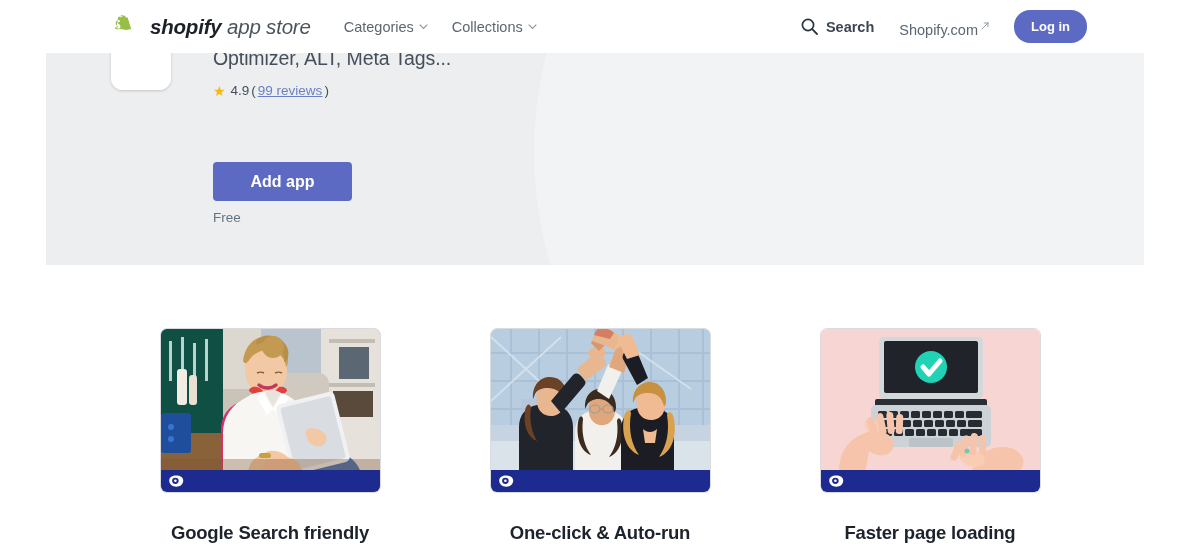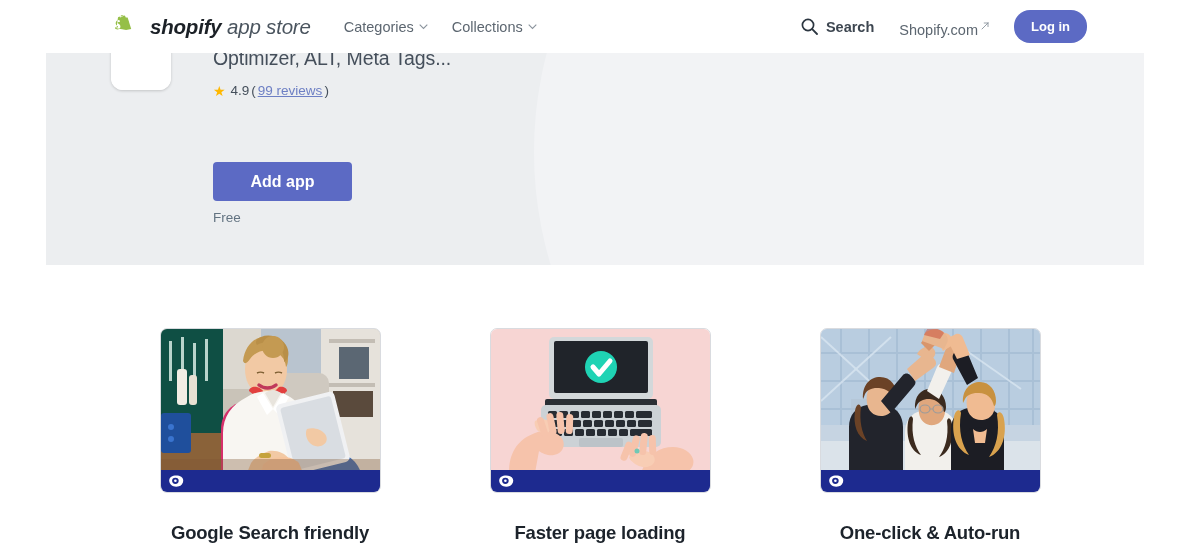--- a/index.html
+++ b/index.html
@@ -400,20 +400,98 @@
           <svg width="15" height="13" viewBox="0 0 15 13">
             <path d="M14.2 5.6c0 3.4-3.1 6.2-7 6.2S.2 9 .2 5.6 3.3.5 7.2.5s7 1.7 7 5.1z" fill="#ffffff"></path>
             <ellipse cx="6.4" cy="5.8" rx="3.3" ry="3.1" fill="#1d2a8f"></ellipse>
             <circle cx="6.4" cy="5.8" r="1.3" fill="#ffffff"></circle>
             <path d="M10.6 10.2c1.4-.9 2.3-2.2 2.3-3.6" stroke="#ffffff" stroke-width="1.4" fill="none" stroke-linecap="round"></path>
           </svg>
         </span>
       </div>
     </div>
     <div class="feature-caption">Google Search friendly</div>
+  </div>
+
+  <div class="feature-col">
+    <div class="feature-card">
+      <div class="card-photo">
+        <svg width="221" height="144" viewBox="0 0 221 144" preserveAspectRatio="xMidYMid slice">
+          <rect width="221" height="144" fill="#cfdae6"></rect>
+          <rect x="0" y="0" width="221" height="112" fill="#b9cde0"></rect>
+          <g stroke="#a9c0d6" stroke-width="2" fill="none">
+            <line x1="20" y1="0" x2="20" y2="112"></line>
+              <line x1="48" y1="0" x2="48" y2="112"></line>
+            <line x1="76" y1="0" x2="76" y2="112"></line>
+              <line x1="104" y1="0" x2="104" y2="112"></line>
+            <line x1="132" y1="0" x2="132" y2="112"></line>
+              <line x1="160" y1="0" x2="160" y2="112"></line>
+            <line x1="188" y1="0" x2="188" y2="112"></line>
+              <line x1="212" y1="0" x2="212" y2="112"></line>
+            <line x1="0" y1="24" x2="221" y2="24"></line>
+              <line x1="0" y1="52" x2="221" y2="52"></line>
+            <line x1="0" y1="80" x2="221" y2="80"></line>
+          </g>
+          <g stroke="#dbe7f2" stroke-width="2" fill="none" opacity="0.75">
+            <line x1="0" y1="8" x2="70" y2="72"></line>
+              <line x1="70" y1="8" x2="0" y2="72"></line>
+            <line x1="120" y1="4" x2="200" y2="60"></line>
+          </g>
+          <rect x="0" y="96" width="221" height="20" fill="#c6d4e2"></rect>
+          <rect x="0" y="112" width="221" height="32" fill="#dbe3ea"></rect>
+          <rect x="30" y="70" width="22" height="46" fill="#b3c3d2" opacity="0.6"></rect>
+
+          <path d="M28 144V98c0-12 7-20 18-22l10-2 12 3c9 3 14 11 14 21v46z" fill="#22242c"></path>
+          <path d="M46 74c-2-12 4-20 12-21 9-1 15 6 16 15 1 10-4 18-12 19-9 1-15-5-16-13z" fill="#e8b68f"></path>
+          <path d="M42 70c-1-14 7-22 17-22 11 0 17 9 17 20 0 3-1 5-2 5-2-9-8-13-16-14-7-.6-12 2-14 6-1 3-2 5-2 5z" fill="#6b4226"></path>
+          <path d="M40 78c-2 14 1 26 6 34-10-4-14-16-12-30 1-6 4-9 6-4z" fill="#6b4226"></path>
+          <path d="M60 72l22-26c2-2 5-2 7 0l4 4c2 2 2 5 0 7L70 84z" fill="#22242c"></path>
+          <path d="M86 40l16-14c3-2 7-2 9 1l3 4c2 3 1 6-2 8L94 52z" fill="#e8b68f"></path>
+          <path d="M98 22c4-4 10-6 14-3 3 3 3 7 0 10l-4 4-12-8z" fill="#e8b68f"></path>
+          <path d="M104 8c2-3 7-4 10-2 3 3 3 7 0 10l-6 6-8-8z" fill="#d9956b"></path>
+
+          <path d="M84 144V104c0-12 6-20 16-22l10-2 10 2c10 2 16 10 16 22v40z" fill="#f2f0ec"></path>
+          <path d="M98 84c-2-11 3-18 11-19 8-1 14 5 15 14 1 9-4 16-11 17-8 1-14-4-15-12z" fill="#e0a77d"></path>
+          <path d="M94 80c-1-13 6-20 15-20 10 0 16 8 16 18 0 3-1 5-2 5-2-8-7-12-14-13-6-.5-11 2-13 6-1 2-2 4-2 4z" fill="#3b2a1e"></path>
+          <path d="M92 90c-2 16 2 28 8 36-11-4-15-18-13-33 1-6 4-8 5-3z" fill="#3b2a1e"></path>
+          <path d="M126 92c2 16-2 28-8 36 11-4 15-18 13-33-1-6-4-8-5-3z" fill="#3b2a1e"></path>
+          <ellipse cx="104" cy="80" rx="5" ry="4" fill="none" stroke="#9b9b9b" stroke-width="1.2"></ellipse>
+          <ellipse cx="117" cy="80" rx="5" ry="4" fill="none" stroke="#9b9b9b" stroke-width="1.2"></ellipse>
+          <line x1="109" y1="80" x2="112" y2="80" stroke="#9b9b9b" stroke-width="1.2"></line>
+          <path d="M106 62l10-24c1-3 4-4 7-3l4 2c3 1 4 4 3 7l-12 26z" fill="#f2f0ec"></path>
+          <path d="M118 38l6-16c1-3 4-5 7-4l4 1c3 1 5 4 4 7l-6 18z" fill="#e0a77d"></path>
+          <path d="M128 12c2-4 7-5 10-3 3 2 4 6 2 9l-4 8-10-6z" fill="#e0a77d"></path>
+
+          <path d="M130 144V100c0-11 7-19 17-21l11-2 11 3c9 3 14 11 14 21v43z" fill="#1c1d24"></path>
+          <path d="M140 122c0-16 7-24 18-24s18 8 18 24v22h-36z" fill="#1c1d24"></path>
+          <path d="M146 78c-2-11 3-19 12-20 9-1 15 6 16 15 1 10-4 17-12 18-9 1-15-5-16-13z" fill="#f0bb92"></path>
+          <path d="M142 74c-1-13 7-21 17-21 10 0 16 9 16 19 0 3-1 5-2 5-2-8-7-13-15-13-7-.5-12 2-14 6-1 2-2 4-2 4z" fill="#c8913f"></path>
+          <path d="M140 84c-3 18 1 32 8 42-13-5-18-21-15-38 1-7 6-9 7-4z" fill="#d9a24e"></path>
+          <path d="M176 86c3 18-1 32-8 42 13-5 18-21 15-38-1-7-6-9-7-4z" fill="#d9a24e"></path>
+          <path d="M152 100c4 4 10 4 14 0l-2 14h-10z" fill="#f0bb92"></path>
+          <path d="M146 56l-14-26c-1-3 0-6 3-7l5-2c3-1 6 1 7 4l10 24z" fill="#1c1d24"></path>
+          <path d="M136 30l-8-16c-1-3 0-6 3-7l4-2c3-1 6 1 7 4l7 17z" fill="#f0bb92"></path>
+          <path d="M130 8c-2-4-7-5-10-3-3 2-4 6-2 9l4 8 10-6z" fill="#f0bb92"></path>
+
+          <path d="M104 4c4-4 12-5 17-2 5 3 7 8 5 12l-3 6-22-8z" fill="#e8b68f"></path>
+          <path d="M106 0c6-2 14 0 17 4l-4 6-16-4z" fill="#c0392b" opacity="0.45"></path>
+        </svg>
+      </div>
+      <div class="card-bar">
+        <span>
+          <svg width="15" height="13" viewBox="0 0 15 13">
+            <path d="M14.2 5.6c0 3.4-3.1 6.2-7 6.2S.2 9 .2 5.6 3.3.5 7.2.5s7 1.7 7 5.1z" fill="#ffffff"></path>
+            <ellipse cx="6.4" cy="5.8" rx="3.3" ry="3.1" fill="#1d2a8f"></ellipse>
+            <circle cx="6.4" cy="5.8" r="1.3" fill="#ffffff"></circle>
+            <path d="M10.6 10.2c1.4-.9 2.3-2.2 2.3-3.6" stroke="#ffffff" stroke-width="1.4" fill="none" stroke-linecap="round"></path>
+          </svg>
+        </span>
+      </div>
+    </div>
+    <div class="feature-caption">One-click &amp; Auto-run</div>
   </div>
 
   <div class="feature-col">
     <div class="feature-card">
       <div class="card-photo">
         <svg width="221" height="144" viewBox="0 0 221 144" preserveAspectRatio="xMidYMid slice">
           <rect width="221" height="144" fill="#f7d5d3"></rect>
           <rect x="58" y="8" width="104" height="62" rx="5" fill="#d3d8da"></rect>
           <rect x="63" y="12" width="94" height="52" rx="2" fill="#20242a"></rect>
           <circle cx="110" cy="38" r="16" fill="#1fd3b4"></circle>
@@ -475,91 +553,13 @@
             <ellipse cx="6.4" cy="5.8" rx="3.3" ry="3.1" fill="#1d2a8f"></ellipse>
             <circle cx="6.4" cy="5.8" r="1.3" fill="#ffffff"></circle>
             <path d="M10.6 10.2c1.4-.9 2.3-2.2 2.3-3.6" stroke="#ffffff" stroke-width="1.4" fill="none" stroke-linecap="round"></path>
           </svg>
         </span>
       </div>
     </div>
     <div class="feature-caption">Faster page loading</div>
   </div>
 
-  <div class="feature-col">
-    <div class="feature-card">
-      <div class="card-photo">
-        <svg width="221" height="144" viewBox="0 0 221 144" preserveAspectRatio="xMidYMid slice">
-          <rect width="221" height="144" fill="#cfdae6"></rect>
-          <rect x="0" y="0" width="221" height="112" fill="#b9cde0"></rect>
-          <g stroke="#a9c0d6" stroke-width="2" fill="none">
-            <line x1="20" y1="0" x2="20" y2="112"></line>
-              <line x1="48" y1="0" x2="48" y2="112"></line>
-            <line x1="76" y1="0" x2="76" y2="112"></line>
-              <line x1="104" y1="0" x2="104" y2="112"></line>
-            <line x1="132" y1="0" x2="132" y2="112"></line>
-              <line x1="160" y1="0" x2="160" y2="112"></line>
-            <line x1="188" y1="0" x2="188" y2="112"></line>
-              <line x1="212" y1="0" x2="212" y2="112"></line>
-            <line x1="0" y1="24" x2="221" y2="24"></line>
-              <line x1="0" y1="52" x2="221" y2="52"></line>
-            <line x1="0" y1="80" x2="221" y2="80"></line>
-          </g>
-          <g stroke="#dbe7f2" stroke-width="2" fill="none" opacity="0.75">
-            <line x1="0" y1="8" x2="70" y2="72"></line>
-              <line x1="70" y1="8" x2="0" y2="72"></line>
-            <line x1="120" y1="4" x2="200" y2="60"></line>
-          </g>
-          <rect x="0" y="96" width="221" height="20" fill="#c6d4e2"></rect>
-          <rect x="0" y="112" width="221" height="32" fill="#dbe3ea"></rect>
-          <rect x="30" y="70" width="22" height="46" fill="#b3c3d2" opacity="0.6"></rect>
-
-          <path d="M28 144V98c0-12 7-20 18-22l10-2 12 3c9 3 14 11 14 21v46z" fill="#22242c"></path>
-          <path d="M46 74c-2-12 4-20 12-21 9-1 15 6 16 15 1 10-4 18-12 19-9 1-15-5-16-13z" fill="#e8b68f"></path>
-          <path d="M42 70c-1-14 7-22 17-22 11 0 17 9 17 20 0 3-1 5-2 5-2-9-8-13-16-14-7-.6-12 2-14 6-1 3-2 5-2 5z" fill="#6b4226"></path>
-          <path d="M40 78c-2 14 1 26 6 34-10-4-14-16-12-30 1-6 4-9 6-4z" fill="#6b4226"></path>
-          <path d="M60 72l22-26c2-2 5-2 7 0l4 4c2 2 2 5 0 7L70 84z" fill="#22242c"></path>
-          <path d="M86 40l16-14c3-2 7-2 9 1l3 4c2 3 1 6-2 8L94 52z" fill="#e8b68f"></path>
-          <path d="M98 22c4-4 10-6 14-3 3 3 3 7 0 10l-4 4-12-8z" fill="#e8b68f"></path>
-          <path d="M104 8c2-3 7-4 10-2 3 3 3 7 0 10l-6 6-8-8z" fill="#d9956b"></path>
-
-          <path d="M84 144V104c0-12 6-20 16-22l10-2 10 2c10 2 16 10 16 22v40z" fill="#f2f0ec"></path>
-          <path d="M98 84c-2-11 3-18 11-19 8-1 14 5 15 14 1 9-4 16-11 17-8 1-14-4-15-12z" fill="#e0a77d"></path>
-          <path d="M94 80c-1-13 6-20 15-20 10 0 16 8 16 18 0 3-1 5-2 5-2-8-7-12-14-13-6-.5-11 2-13 6-1 2-2 4-2 4z" fill="#3b2a1e"></path>
-          <path d="M92 90c-2 16 2 28 8 36-11-4-15-18-13-33 1-6 4-8 5-3z" fill="#3b2a1e"></path>
-          <path d="M126 92c2 16-2 28-8 36 11-4 15-18 13-33-1-6-4-8-5-3z" fill="#3b2a1e"></path>
-          <ellipse cx="104" cy="80" rx="5" ry="4" fill="none" stroke="#9b9b9b" stroke-width="1.2"></ellipse>
-          <ellipse cx="117" cy="80" rx="5" ry="4" fill="none" stroke="#9b9b9b" stroke-width="1.2"></ellipse>
-          <line x1="109" y1="80" x2="112" y2="80" stroke="#9b9b9b" stroke-width="1.2"></line>
-          <path d="M106 62l10-24c1-3 4-4 7-3l4 2c3 1 4 4 3 7l-12 26z" fill="#f2f0ec"></path>
-          <path d="M118 38l6-16c1-3 4-5 7-4l4 1c3 1 5 4 4 7l-6 18z" fill="#e0a77d"></path>
-          <path d="M128 12c2-4 7-5 10-3 3 2 4 6 2 9l-4 8-10-6z" fill="#e0a77d"></path>
-
-          <path d="M130 144V100c0-11 7-19 17-21l11-2 11 3c9 3 14 11 14 21v43z" fill="#1c1d24"></path>
-          <path d="M140 122c0-16 7-24 18-24s18 8 18 24v22h-36z" fill="#1c1d24"></path>
-          <path d="M146 78c-2-11 3-19 12-20 9-1 15 6 16 15 1 10-4 17-12 18-9 1-15-5-16-13z" fill="#f0bb92"></path>
-          <path d="M142 74c-1-13 7-21 17-21 10 0 16 9 16 19 0 3-1 5-2 5-2-8-7-13-15-13-7-.5-12 2-14 6-1 2-2 4-2 4z" fill="#c8913f"></path>
-          <path d="M140 84c-3 18 1 32 8 42-13-5-18-21-15-38 1-7 6-9 7-4z" fill="#d9a24e"></path>
-          <path d="M176 86c3 18-1 32-8 42 13-5 18-21 15-38-1-7-6-9-7-4z" fill="#d9a24e"></path>
-          <path d="M152 100c4 4 10 4 14 0l-2 14h-10z" fill="#f0bb92"></path>
-          <path d="M146 56l-14-26c-1-3 0-6 3-7l5-2c3-1 6 1 7 4l10 24z" fill="#1c1d24"></path>
-          <path d="M136 30l-8-16c-1-3 0-6 3-7l4-2c3-1 6 1 7 4l7 17z" fill="#f0bb92"></path>
-          <path d="M130 8c-2-4-7-5-10-3-3 2-4 6-2 9l4 8 10-6z" fill="#f0bb92"></path>
-
-          <path d="M104 4c4-4 12-5 17-2 5 3 7 8 5 12l-3 6-22-8z" fill="#e8b68f"></path>
-          <path d="M106 0c6-2 14 0 17 4l-4 6-16-4z" fill="#c0392b" opacity="0.45"></path>
-        </svg>
-      </div>
-      <div class="card-bar">
-        <span>
-          <svg width="15" height="13" viewBox="0 0 15 13">
-            <path d="M14.2 5.6c0 3.4-3.1 6.2-7 6.2S.2 9 .2 5.6 3.3.5 7.2.5s7 1.7 7 5.1z" fill="#ffffff"></path>
-            <ellipse cx="6.4" cy="5.8" rx="3.3" ry="3.1" fill="#1d2a8f"></ellipse>
-            <circle cx="6.4" cy="5.8" r="1.3" fill="#ffffff"></circle>
-            <path d="M10.6 10.2c1.4-.9 2.3-2.2 2.3-3.6" stroke="#ffffff" stroke-width="1.4" fill="none" stroke-linecap="round"></path>
-          </svg>
-        </span>
-      </div>
-    </div>
-    <div class="feature-caption">One-click &amp; Auto-run</div>
-  </div>
-
 </div>
 
 </body></html>

